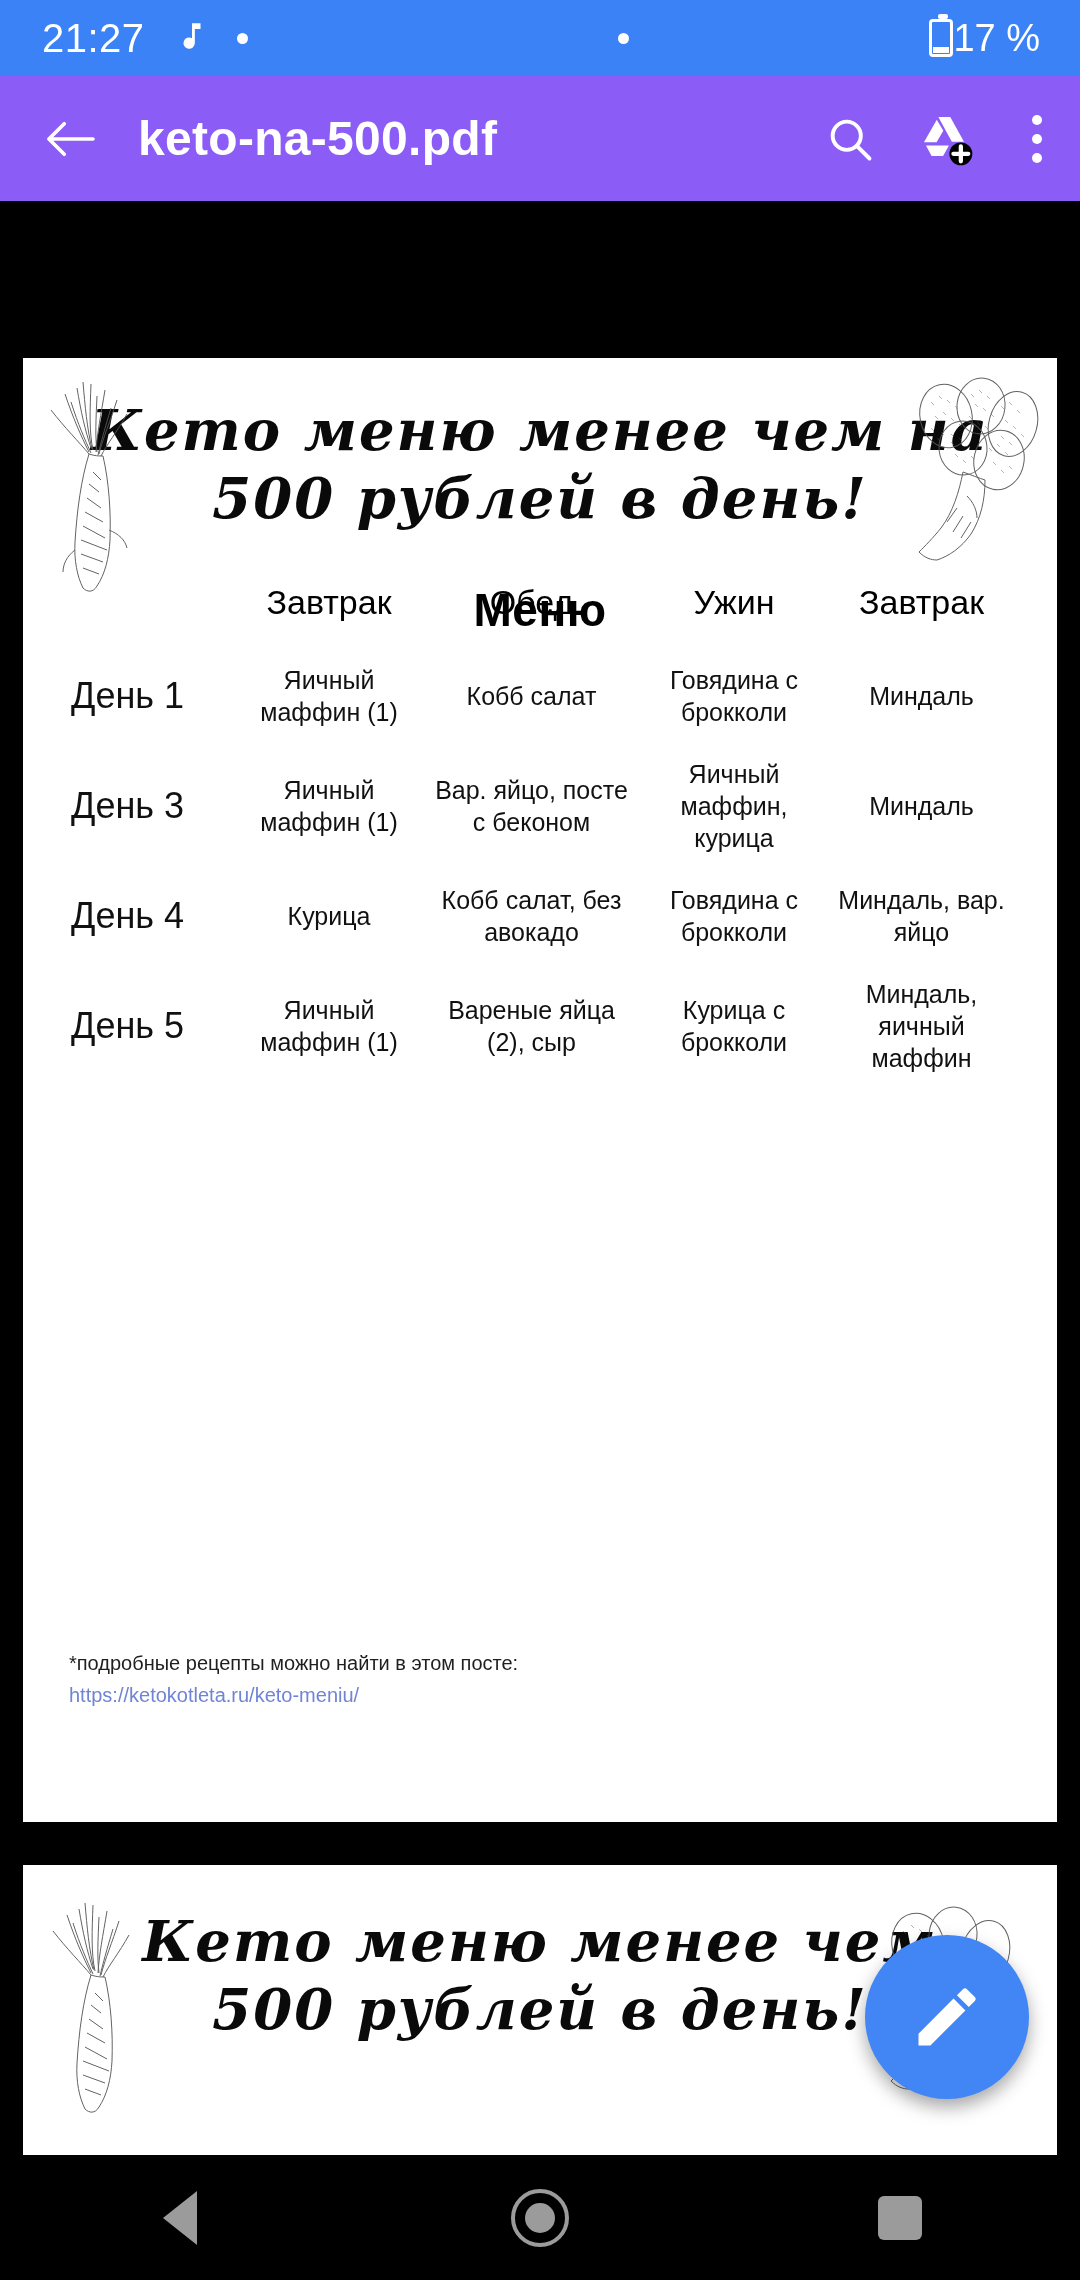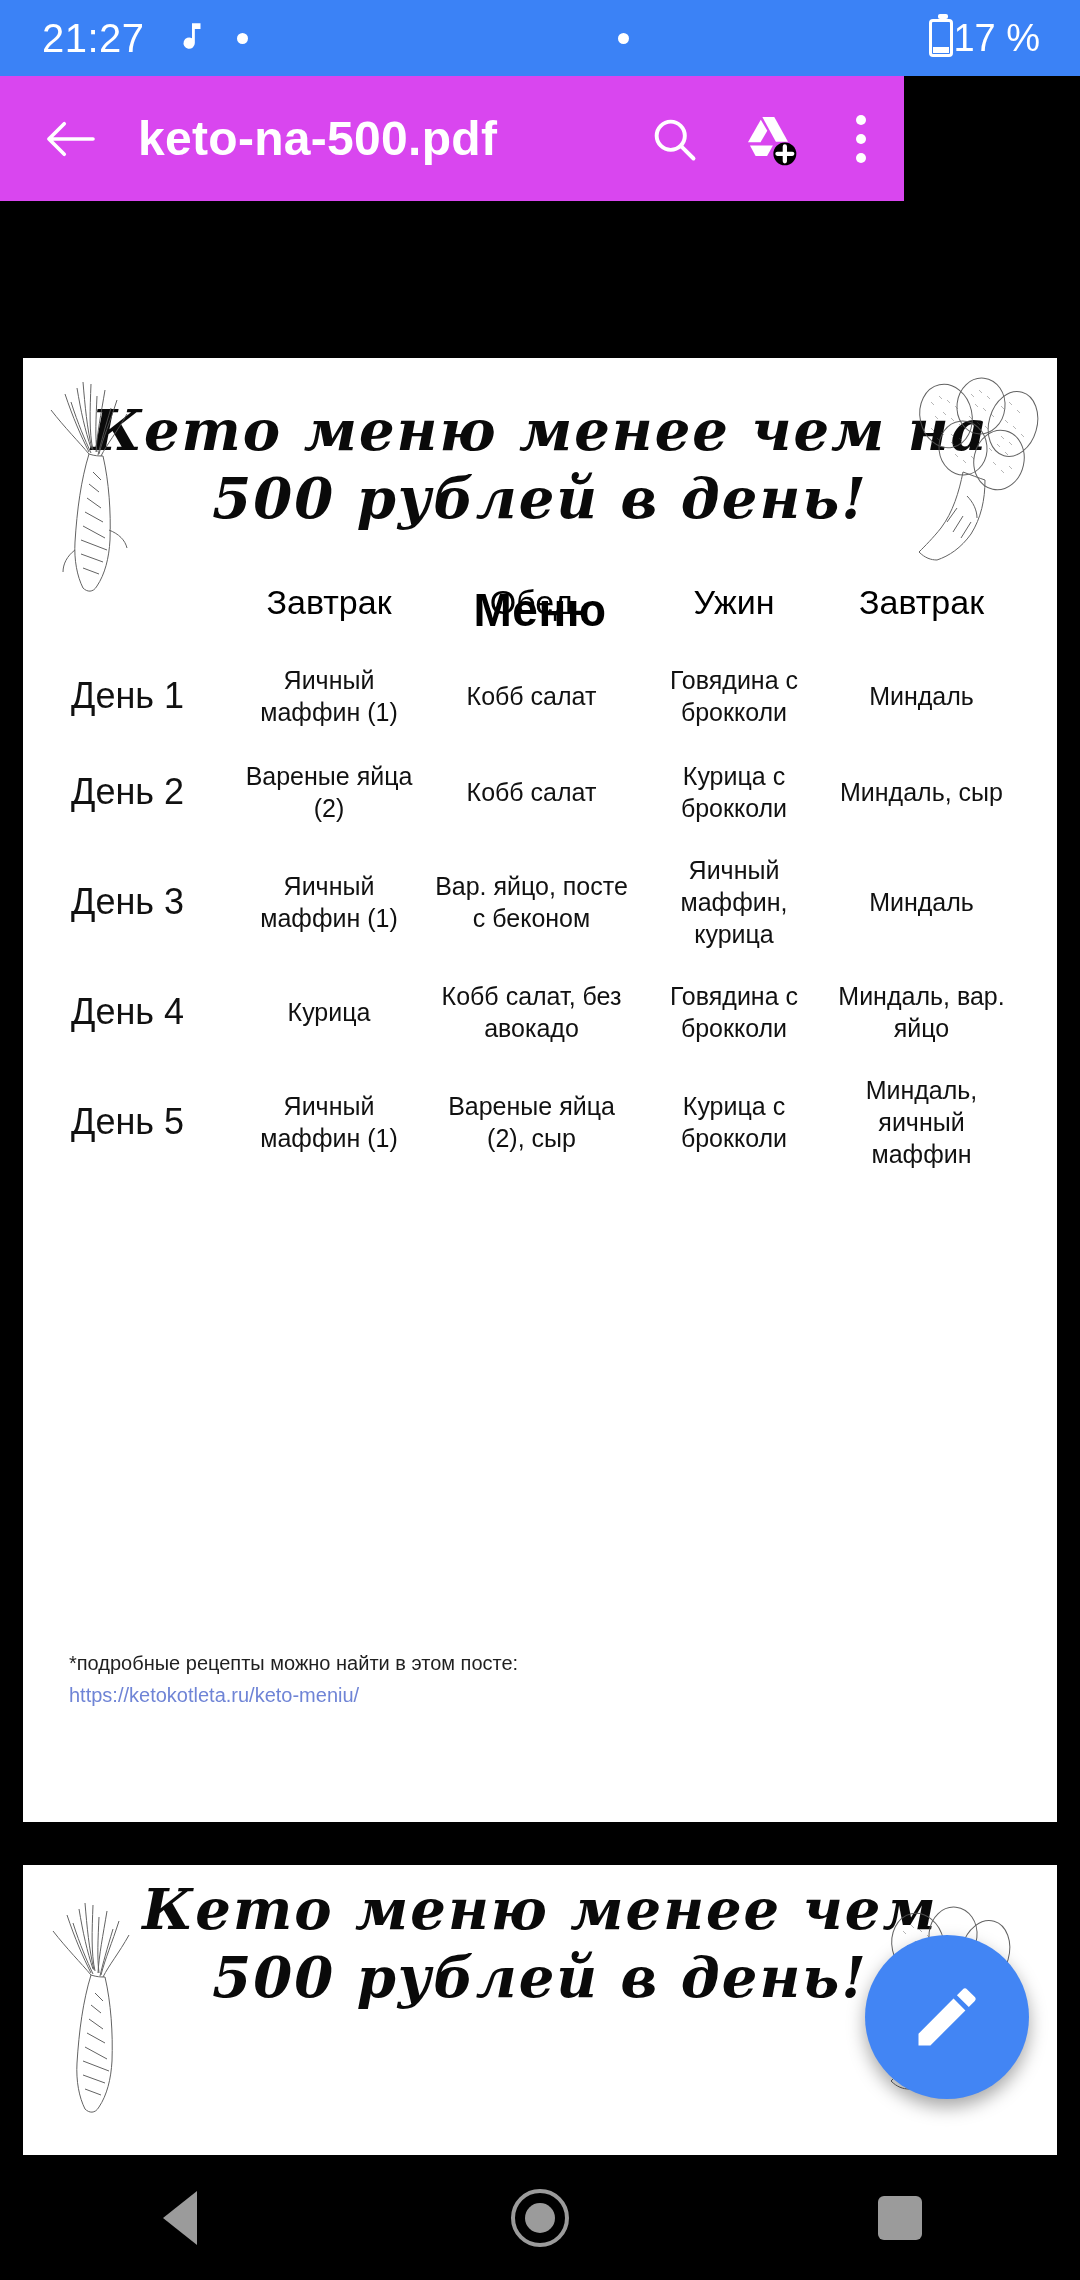--- a/index.html
+++ b/index.html
@@ -16,22 +16,22 @@
   .sb-spacer{ flex:1; }
   .sb-dot{ width:11px; height:11px; border-radius:50%; background:#fff; display:inline-block; }
   .sb-right{ display:flex; align-items:center; gap:0; margin-right:40px; }
   .sb-batt{ width:24px; height:38px; border:3px solid #fff; border-radius:4px; position:relative; }
   .sb-batt:before{ content:""; position:absolute; top:-8px; left:6px; width:10px; height:5px; background:#fff; border-radius:2px; }
   .sb-batt-fill{ position:absolute; bottom:1px; left:1px; right:1px; height:18%; background:#fff; }
   .sb-pct{ font-size:38px; }
 
   
   .toolbar{
-    position:absolute; left:0; top:76px; width:904px; height:125px;
-    display:flex; align-items:center; background:#d946ef; color:#fff;
+    position:absolute; left:0; top:76px; width:1080px; height:125px;
+    display:flex; align-items:center; background:#8b5cf6; color:#fff;
   }
   .tb-back{ width:96px; display:flex; align-items:center; justify-content:center; margin-left:22px; }
   .tb-title{ font-size:48px; font-weight:700; margin-left:20px; letter-spacing:0.3px; white-space:nowrap; }
   .tb-spacer{ flex:1; }
   .tb-icon{ width:96px; height:96px; display:flex; align-items:center; justify-content:center; }
   .tb-dots{ width:86px; height:96px; display:flex; flex-direction:column; align-items:center; justify-content:center; gap:9px; }
   .tb-dots i{ width:10px; height:10px; border-radius:50%; background:#fff; display:block; }
 
   
   .page{ position:absolute; background:#fff; overflow:hidden; }
@@ -82,21 +82,21 @@
     font-size:36px; text-align:left; padding-left:2px; white-space:nowrap;
   }
 
   .foot{
     position:absolute; left:46px; top:1290px; font-size:20px; color:#1f1f1f;
     line-height:1.5;
   }
   .foot a{ color:#6f84d6; text-decoration:none; display:block; margin-top:2px; }
 
   
-  .p2-title{ position:relative; padding-top:12px; }
+  .p2-title{ position:relative; padding-top:44px; }
   .p2-l1{ font-size:56px; letter-spacing:2px; }
   .p2-l2{ font-size:56px; letter-spacing:2px; margin-top:4px; }
 
   
   .fab{
     position:absolute; left:865px; top:1935px; width:164px; height:164px;
     border-radius:50%; background:#4285f4;
     box-shadow:0 8px 18px rgba(0,0,0,.35);
     display:flex; align-items:center; justify-content:center;
   }
@@ -250,27 +250,20 @@
     </thead>
     <tbody>
       <tr>
         <td class="day">День 1</td>
         <td>Яичный маффин (1)</td>
         <td>Кобб салат</td>
         <td>Говядина с брокколи</td>
         <td>Миндаль</td>
       </tr>
       <tr>
-        <td class="day">День 2</td>
-        <td>Вареные яйца (2)</td>
-        <td>Кобб салат</td>
-        <td>Курица с брокколи</td>
-        <td>Миндаль, сыр</td>
-      </tr>
-      <tr>
         <td class="day">День 3</td>
         <td>Яичный маффин (1)</td>
         <td>Вар. яйцо, посте с беконом</td>
         <td>Яичный маффин, курица</td>
         <td>Миндаль</td>
       </tr>
       <tr>
         <td class="day">День 4</td>
         <td>Курица</td>
         <td>Кобб салат, без авокадо</td>

